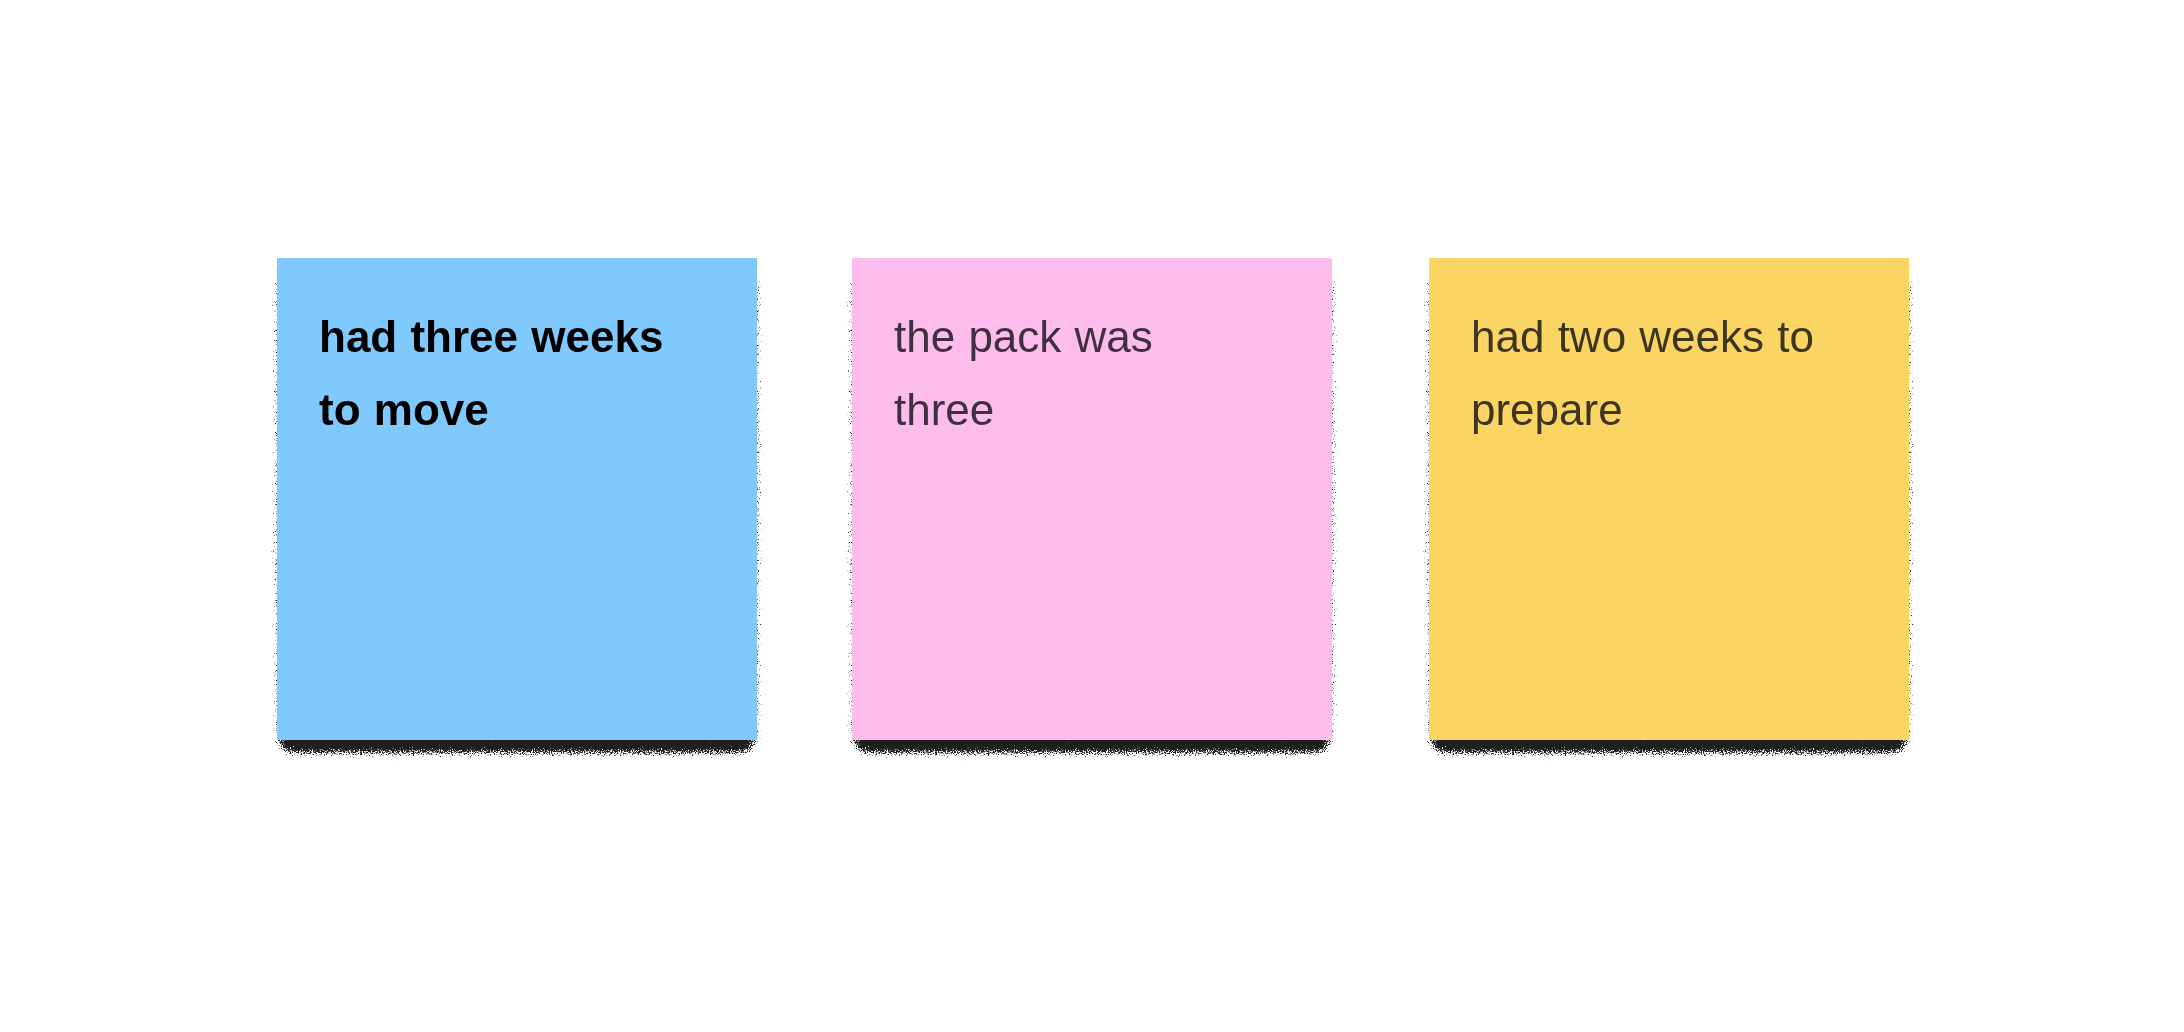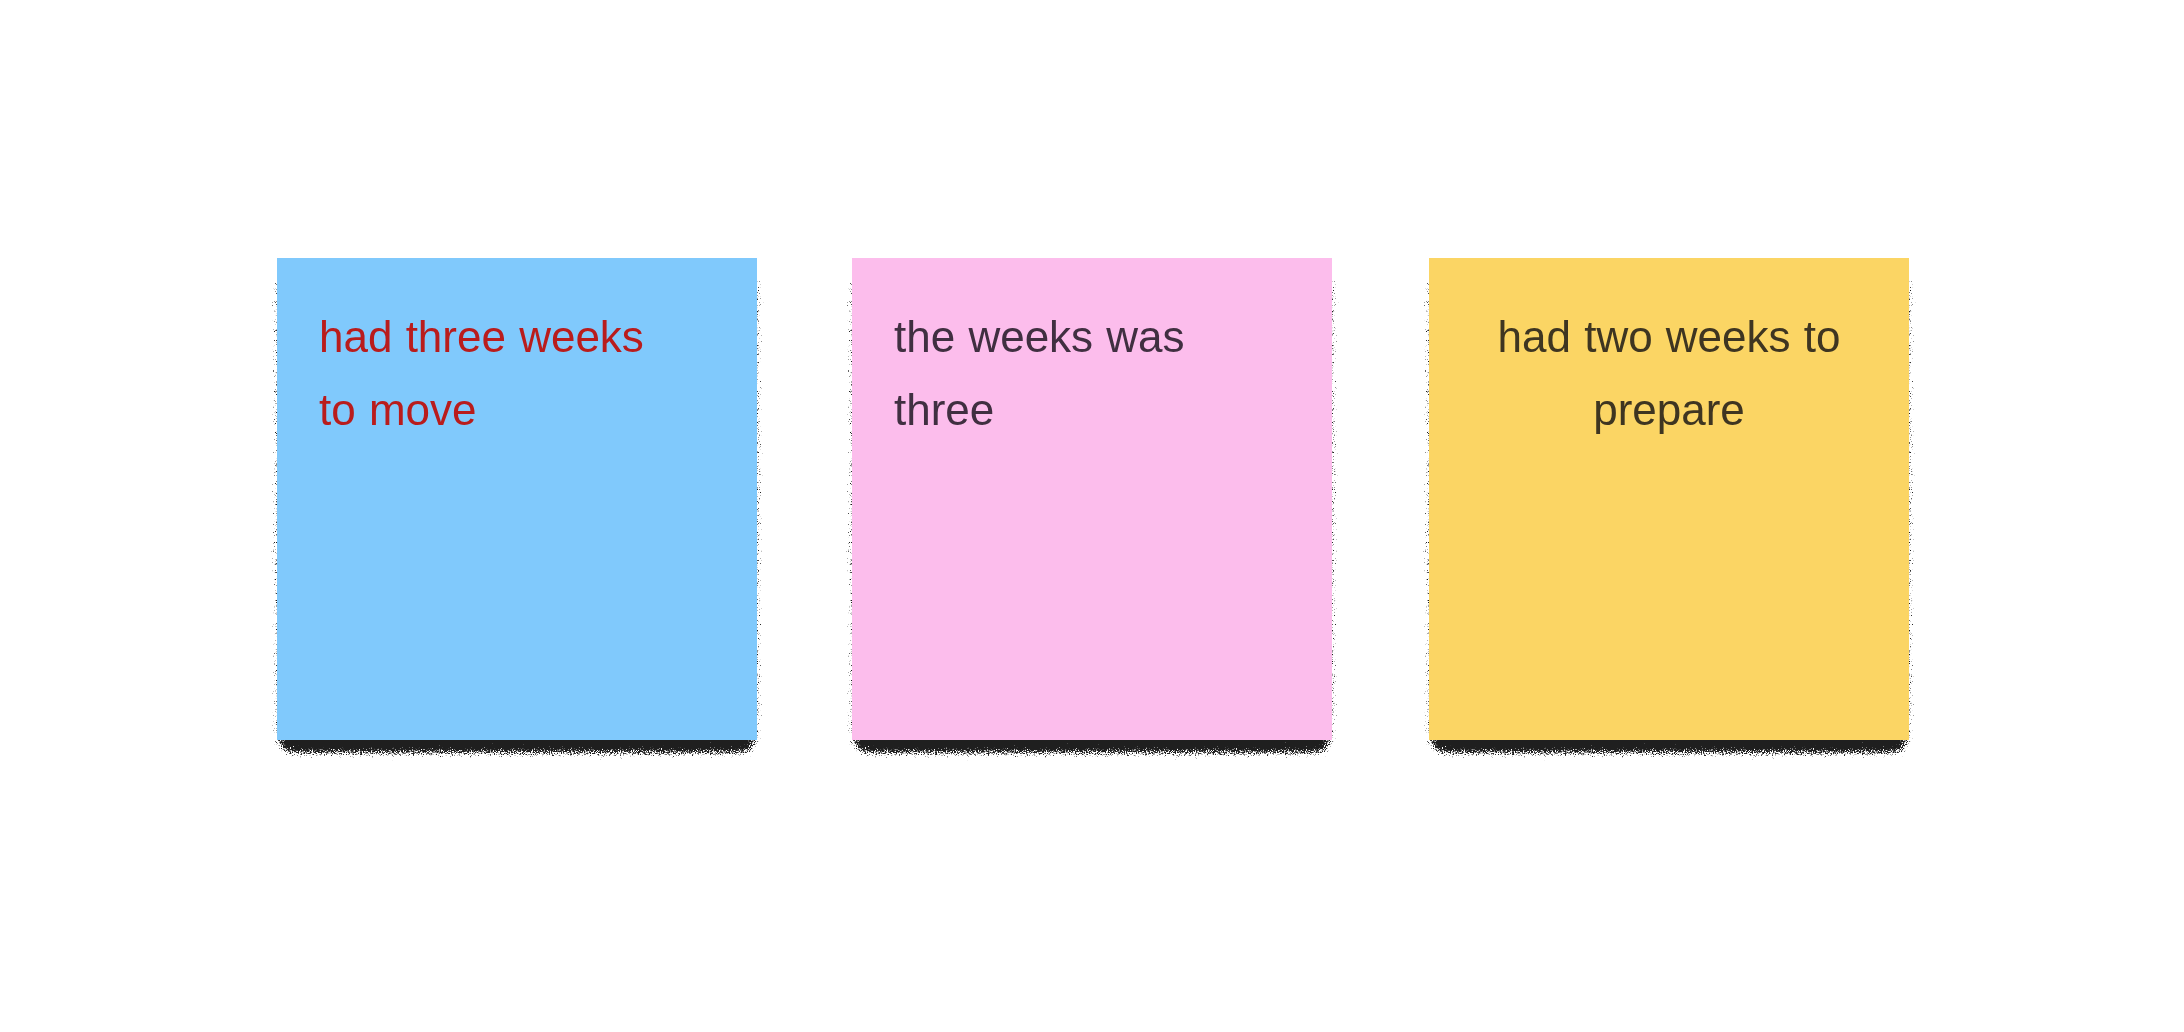--- a/index.html
+++ b/index.html
@@ -58,39 +58,39 @@
     </filter>
   </defs>
 </svg>
 
 <div class="board" style="background: rgb(255, 255, 255);">
 
   <svg class="note-shadow pos-shadow-1" width="600" height="602">
     <rect x="60" y="74" width="480" height="482" filter="url(#grainShadow)" fill="#000000"></rect>
   </svg>
   <div class="note pos-note-1" style="background: rgb(128, 201, 252);">
-    <div class="note-text" style="color: #b91c1c;">
+    <div class="note-text" style="color: #000000; font-weight: bold;">
       <div>had three weeks</div>
       <div>to move</div>
     </div>
   </div>
 
   <svg class="note-shadow pos-shadow-2" width="600" height="602">
     <rect x="60" y="74" width="480" height="482" filter="url(#grainShadow)" fill="#000000"></rect>
   </svg>
   <div class="note pos-note-2" style="background: rgb(252, 189, 236);">
     <div class="note-text" style="color: rgb(64, 47, 65);">
-      <div>the weeks was</div>
+      <div>the pack was</div>
       <div>three</div>
     </div>
   </div>
 
   <svg class="note-shadow pos-shadow-3" width="600" height="602">
     <rect x="60" y="74" width="480" height="482" filter="url(#grainShadow)" fill="#000000"></rect>
   </svg>
-  <div class="note pos-note-3" style="background: rgb(251, 213, 100); text-align: center;">
+  <div class="note pos-note-3" style="background: rgb(251, 213, 100);">
     <div class="note-text" style="color: rgb(62, 53, 33);">
       <div>had two weeks to</div>
       <div>prepare</div>
     </div>
   </div>
 
 </div>
 
 </body></html>

